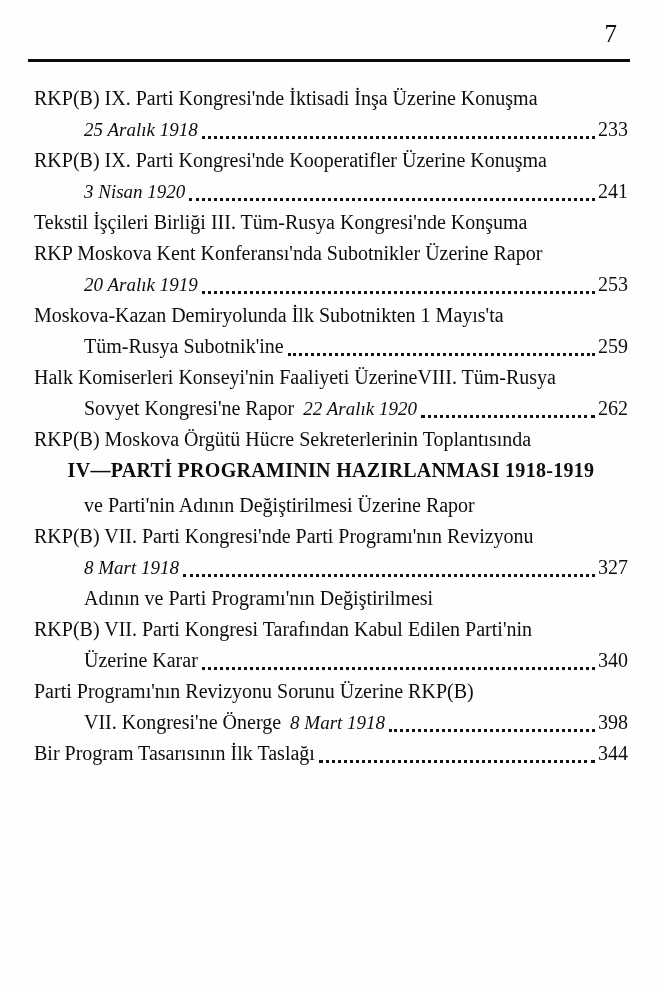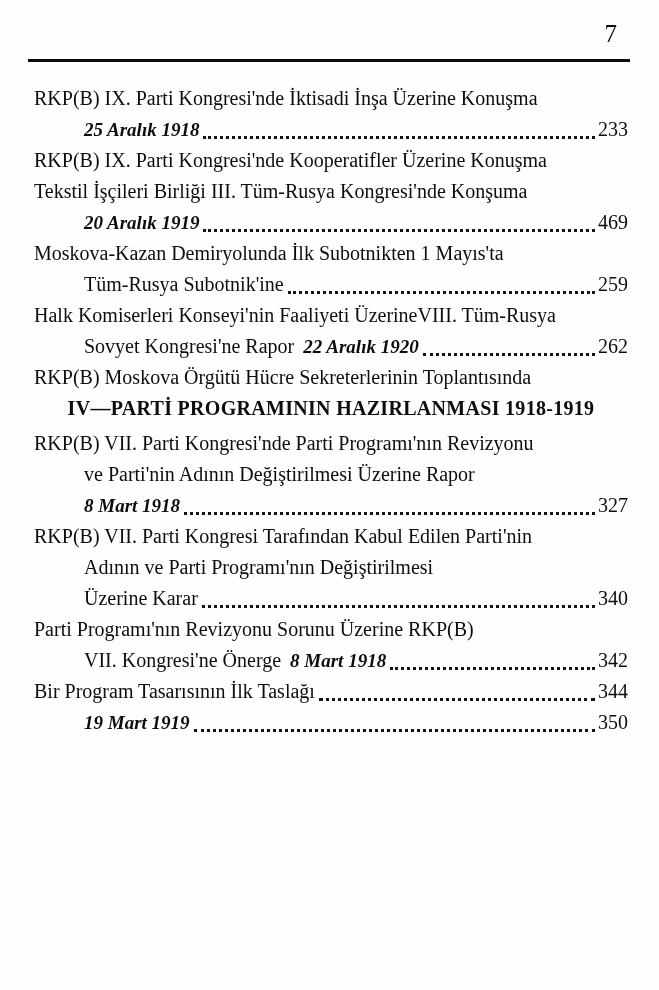--- a/index.html
+++ b/index.html
@@ -54,21 +54,20 @@
     padding-left: 50px;
   }
   .line .t {
     flex: 0 0 auto;
   }
   .line .d {
     flex: 0 0 auto;
     font-style: italic;
     font-size: 19px;
     margin-left: 9px;
-    font-weight: bold;
   }
   .line .d.solo {
     margin-left: 0;
   }
   .leader {
     flex: 1 1 auto;
     min-width: 16px;
     border-bottom: 3px dotted #141414;
     margin: 0 3px 6px 4px;
   }
@@ -98,27 +97,35 @@
         <span class="t">RKP(B) IX. Parti Kongresi'nde İktisadi İnşa Üzerine Konuşma</span>
       </div>
       <div class="line indent">
         <span class="d solo">25 Aralık 1918</span>
         <span class="leader"></span>
         <span class="pg">233</span>
       </div>
       <div class="line">
         <span class="t">RKP(B) IX. Parti Kongresi'nde Kooperatifler Üzerine Konuşma</span>
       </div>
+      <div class="line indent">
+        <span class="d solo">3 Nisan 1920</span>
+        <span class="leader"></span>
+        <span class="pg">241</span>
+      </div>
       <div class="line">
         <span class="t">Tekstil İşçileri Birliği III. Tüm-Rusya Kongresi'nde Konşuma</span>
+      </div>
+      <div class="line">
+        <span class="t">RKP Moskova Kent Konferansı'nda Subotnikler Üzerine Rapor</span>
       </div>
       <div class="line indent">
         <span class="d solo">20 Aralık 1919</span>
         <span class="leader"></span>
-        <span class="pg">469</span>
+        <span class="pg">253</span>
       </div>
       <div class="line">
         <span class="t">Moskova-Kazan Demiryolunda İlk Subotnikten 1 Mayıs'ta</span>
       </div>
       <div class="line indent">
         <span class="t">Tüm-Rusya Subotnik'ine</span>
         <span class="leader"></span>
         <span class="pg">259</span>
       </div>
       <div class="line">
@@ -127,55 +134,50 @@
       <div class="line indent">
         <span class="t">Sovyet Kongresi'ne Rapor</span>
         <span class="d">22 Aralık 1920</span>
         <span class="leader"></span>
         <span class="pg">262</span>
       </div>
       <div class="line">
         <span class="t">RKP(B) Moskova Örgütü Hücre Sekreterlerinin Toplantısında</span>
       </div>
       <div class="heading">IV—PARTİ PROGRAMININ HAZIRLANMASI 1918-1919</div>
+      <div class="line indent">
+        <span class="t">ve Parti'nin Adının Değiştirilmesi Üzerine Rapor</span>
+      </div>
       <div class="line">
         <span class="t">RKP(B) VII. Parti Kongresi'nde Parti Programı'nın Revizyonu</span>
-      </div>
-      <div class="line indent">
-        <span class="t">ve Parti'nin Adının Değiştirilmesi Üzerine Rapor</span>
       </div>
       <div class="line indent">
         <span class="d solo">8 Mart 1918</span>
         <span class="leader"></span>
         <span class="pg">327</span>
       </div>
+      <div class="line indent">
+        <span class="t">Adının ve Parti Programı'nın Değiştirilmesi</span>
+      </div>
       <div class="line">
         <span class="t">RKP(B) VII. Parti Kongresi Tarafından Kabul Edilen Parti'nin</span>
-      </div>
-      <div class="line indent">
-        <span class="t">Adının ve Parti Programı'nın Değiştirilmesi</span>
       </div>
       <div class="line indent">
         <span class="t">Üzerine Karar</span>
         <span class="leader"></span>
         <span class="pg">340</span>
       </div>
       <div class="line">
         <span class="t">Parti Programı'nın Revizyonu Sorunu Üzerine RKP(B)</span>
       </div>
       <div class="line indent">
         <span class="t">VII. Kongresi'ne Önerge</span>
         <span class="d">8 Mart 1918</span>
         <span class="leader"></span>
-        <span class="pg">342</span>
+        <span class="pg">398</span>
       </div>
       <div class="line">
         <span class="t">Bir Program Tasarısının İlk Taslağı</span>
         <span class="leader"></span>
         <span class="pg">344</span>
       </div>
-      <div class="line indent">
-        <span class="d solo">19 Mart 1919</span>
-        <span class="leader"></span>
-        <span class="pg">350</span>
-      </div>
     </div>
 </div>
 
 </body></html>

